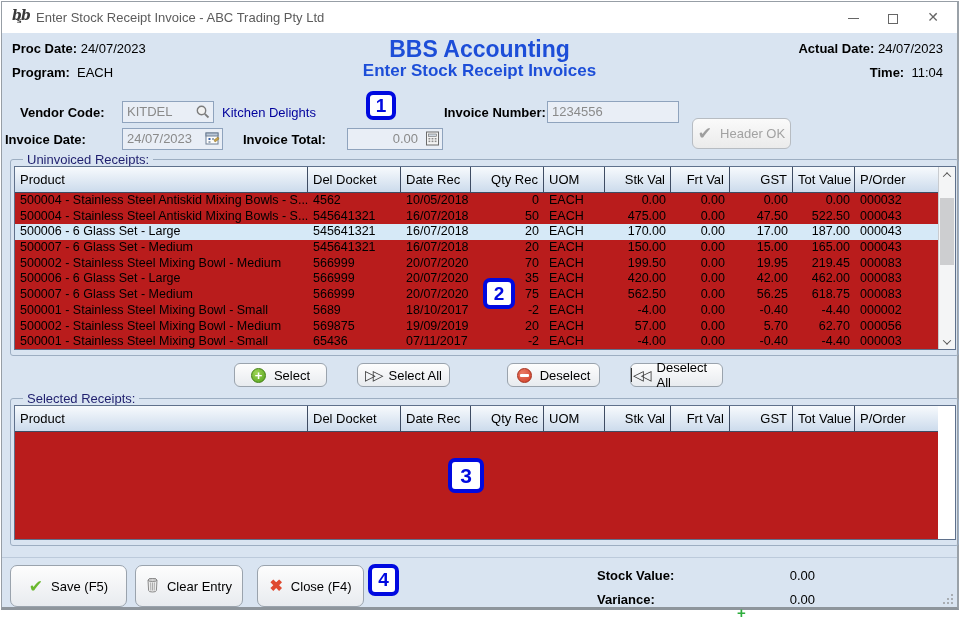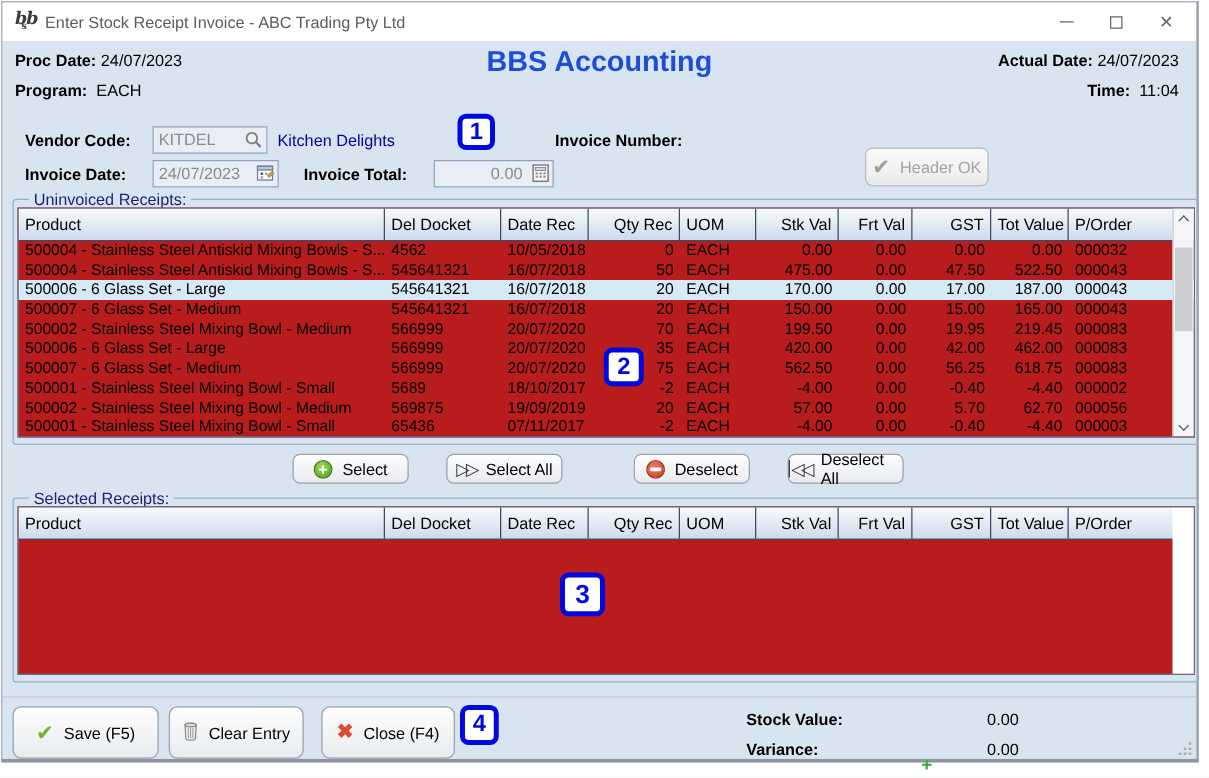--- a/index.html
+++ b/index.html
@@ -104,37 +104,41 @@
     <div class="abs" style="left:10px; top:32px;">
       <span class="lbl">Program:</span>&nbsp; <span>EACH</span>
     </div>
     <div class="abs hdr-right" style="right:14px; top:8px;">
       <span class="lbl">Actual Date:</span> <span>24/07/2023</span>
     </div>
     <div class="abs hdr-right" style="right:14px; top:32px;">
       <span class="lbl">Time:</span>&nbsp; <span>11:04</span>
     </div>
     <div class="big-title" id="app-title">BBS Accounting</div>
+    <div class="big-title" id="screen-title">Enter Stock Receipt Invoices</div>
 
     <div class="ann" style="left:364px; top:58px; width:30px; height:29px;">1</div>
 
     <span class="abs lbl" style="left:18px; top:72px;">Vendor Code:</span>
     <div class="field" style="left:120px; top:68px; width:92px;">
       <span>KITDEL</span>
       <span class="ficon">
         <svg width="16" height="16" viewBox="0 0 16 16">
             <circle cx="6.5" cy="6.5" r="4.2" fill="#f2f2f2" stroke="#7c7c7c" stroke-width="1.4"></circle>
             <line x1="9.8" y1="9.8" x2="13.5" y2="13.5" stroke="#7c7c7c" stroke-width="1.8"></line>
           </svg>
       </span>
     </div>
     <a class="abs vendor-link" style="left:220px; top:72px;">Kitchen Delights</a>
     <span class="abs lbl" style="left:442px; top:72px;">Invoice Number:</span>
-
-    <span class="abs lbl" style="left:18px; top:99px;">Invoice Date:</span>
+    <div class="field" style="left:545px; top:68px; width:132px;">
+      <span>1234556</span>
+    </div>
+
+    <span class="abs lbl" style="left:3px; top:99px;">Invoice Date:</span>
     <div class="field" style="left:120px; top:95px; width:101px;">
       <span>24/07/2023</span>
       <span class="ficon">
         <svg width="15" height="15" viewBox="0 0 15 15">
             <rect x="1" y="2" width="12" height="11" fill="#fdfdfd" stroke="#6e7e94" stroke-width="1"></rect>
             <rect x="1" y="2" width="12" height="3" fill="#b9c6d6" stroke="#6e7e94" stroke-width="1"></rect>
             <rect x="3.5" y="7" width="2" height="2" fill="#3a62a8"></rect>
             <rect x="7" y="7" width="2" height="2" fill="#9aa7b8"></rect>
             <rect x="3.5" y="10" width="2" height="2" fill="#9aa7b8"></rect>
             <path d="M9 9 L13 6 L14 8 L10 11 Z" fill="#c8a24a" stroke="#8a6c20" stroke-width="0.5"></path>

